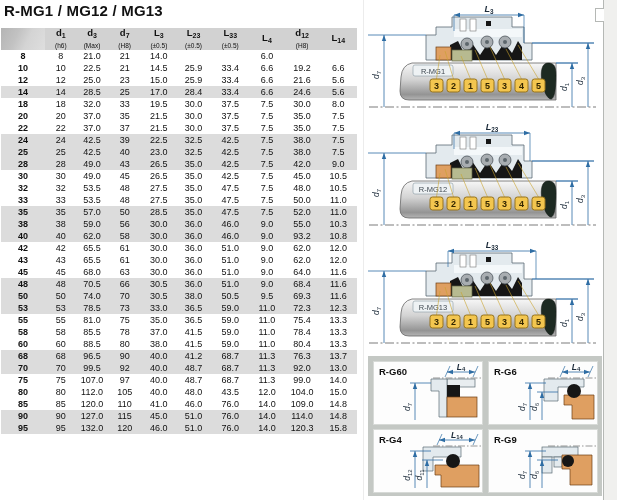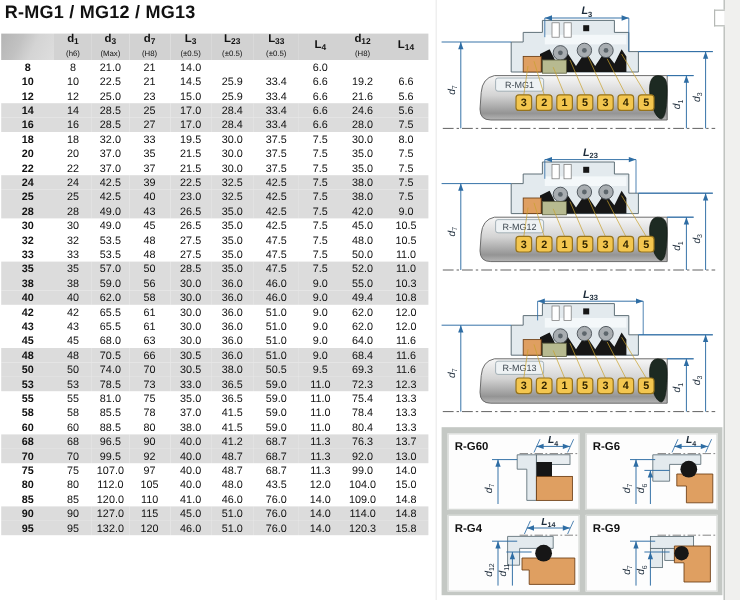--- a/index.html
+++ b/index.html
@@ -86,32 +86,20 @@
           <td>14</td>
           <td>28.5</td>
           <td>25</td>
           <td>17.0</td>
           <td>28.4</td>
           <td>33.4</td>
           <td>6.6</td>
           <td>24.6</td>
           <td>5.6</td>
         </tr>
-        <tr class="alt">
-          <td>16</td>
-          <td>16</td>
-          <td>28.5</td>
-          <td>27</td>
-          <td>17.0</td>
-          <td>28.4</td>
-          <td>33.4</td>
-          <td>6.6</td>
-          <td>28.0</td>
-          <td>7.5</td>
-        </tr>
         <tr>
           <td>18</td>
           <td>18</td>
           <td>32.0</td>
           <td>33</td>
           <td>19.5</td>
           <td>30.0</td>
           <td>37.5</td>
           <td>7.5</td>
           <td>30.0</td>
@@ -239,21 +227,21 @@
         </tr>
         <tr class="alt">
           <td>40</td>
           <td>40</td>
           <td>62.0</td>
           <td>58</td>
           <td>30.0</td>
           <td>36.0</td>
           <td>46.0</td>
           <td>9.0</td>
-          <td>49.4</td>
+          <td>93.2</td>
           <td>10.8</td>
         </tr>
         <tr>
           <td>42</td>
           <td>42</td>
           <td>65.5</td>
           <td>61</td>
           <td>30.0</td>
           <td>36.0</td>
           <td>51.0</td>

